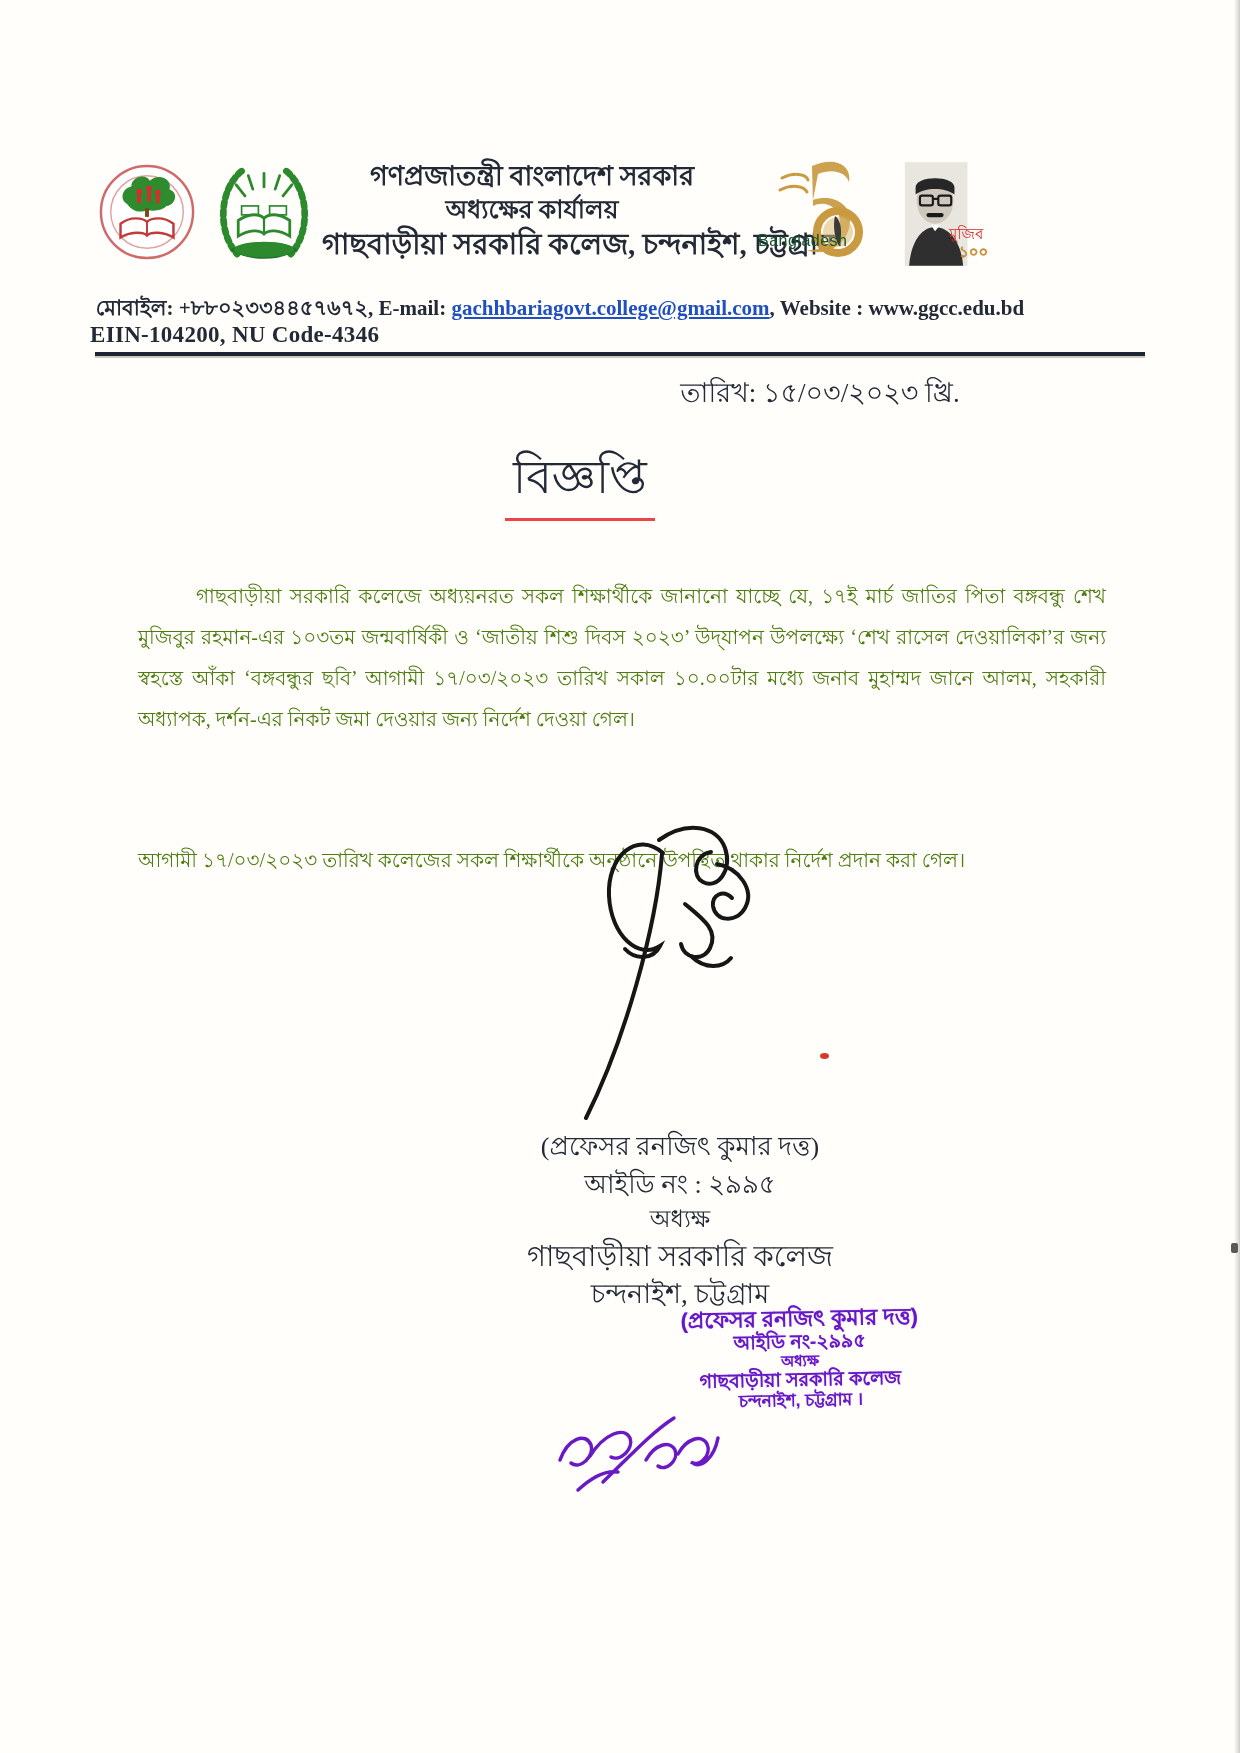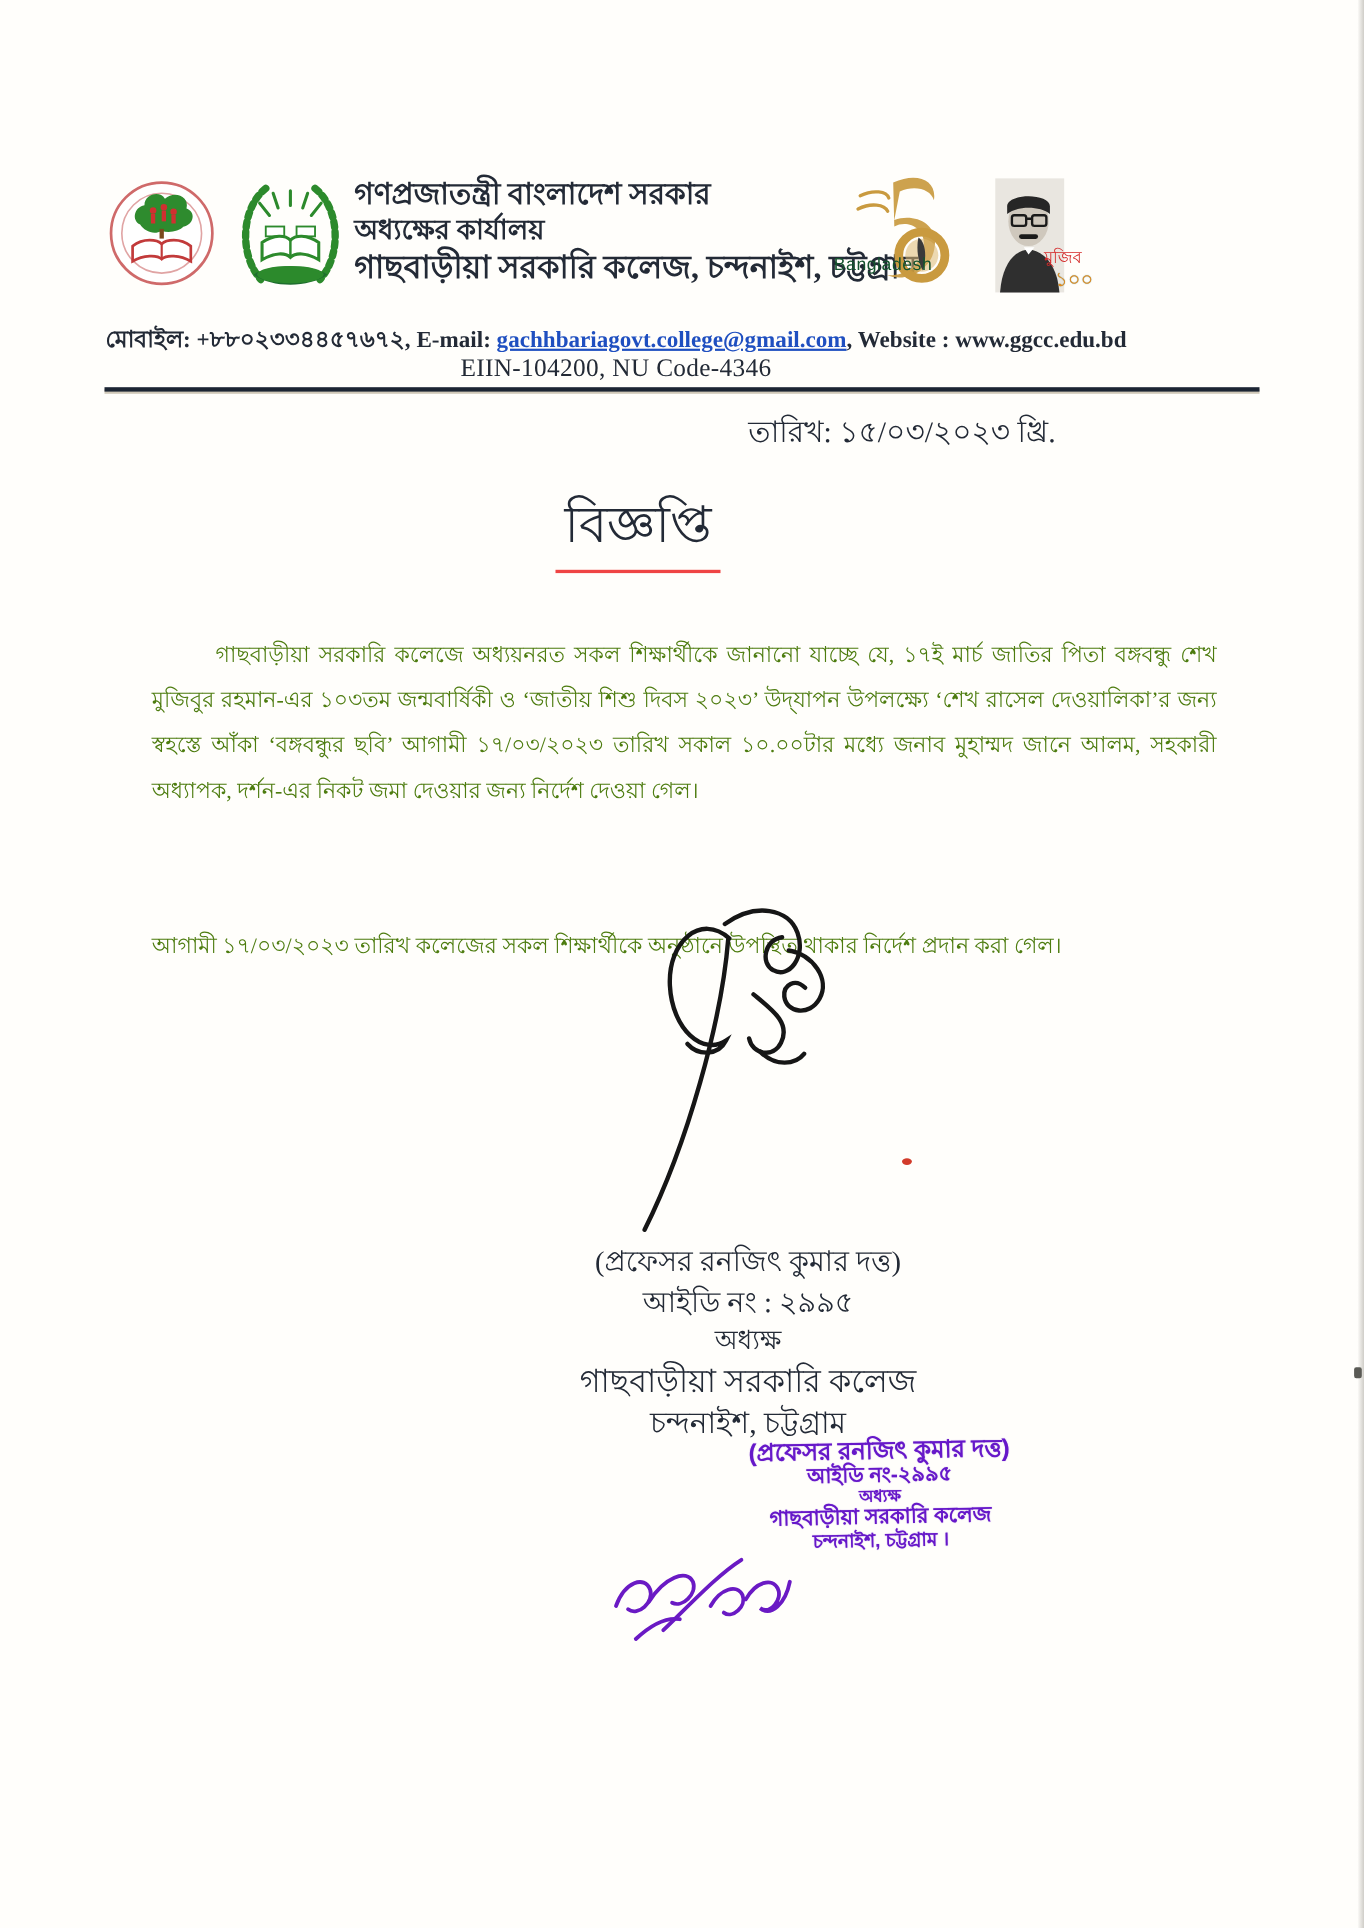--- a/index.html
+++ b/index.html
@@ -10,36 +10,36 @@
     color:#232a36;
   }
   .scan-edge-right{position:absolute;top:0;right:0;width:6px;height:100%;
     background:linear-gradient(to left,#cfcdc8,rgba(255,255,255,0));}
   .scan-speck{position:absolute;right:2px;top:1243px;width:7px;height:10px;background:#5a5a55;border-radius:2px;}
 
   
   .letterhead{position:absolute;left:0;top:0;width:100%;}
   .logo1{position:absolute;left:98px;top:163px;width:98px;height:98px;}
   .logo2{position:absolute;left:208px;top:160px;width:112px;height:112px;}
-  .head-center{position:absolute;left:322px;top:160px;width:420px;text-align:left;}
+  .head-center{position:absolute;left:322px;top:160px;width:420px;text-align:center;}
   .govt-line{font-size:27px;font-weight:bold;line-height:1.25;}
   .office-line{font-size:25px;font-weight:bold;line-height:1.3;}
   .college-line{font-size:29px;font-weight:bold;line-height:1.3;white-space:nowrap;}
   .jubilee{position:absolute;left:752px;top:156px;width:120px;height:112px;}
   .jubilee-bd{position:absolute;left:6px;top:76px;font-family:"Liberation Sans",sans-serif;
     font-size:16px;color:#14532d;letter-spacing:.5px;}
   .mujib{position:absolute;left:893px;top:160px;width:110px;height:108px;}
   .mujib-word{position:absolute;left:56px;top:62px;color:#d42a2a;font-weight:normal;font-size:15px;}
-  .mujib-num{position:absolute;left:66px;top:80px;color:#e08a1e;font-weight:normal;font-size:18px;
+  .mujib-num{position:absolute;left:66px;top:80px;color:#e08a1e;font-weight:bold;font-size:15px;
     text-shadow:0 0 1px #7aa;}
   .contact-line{position:absolute;left:90px;top:292px;width:940px;text-align:center;
     font-size:21px;font-weight:bold;white-space:nowrap;}
   .email-link{color:#1f4fc0;text-decoration:underline;font-weight:bold;}
-  .codes-line{position:absolute;left:90px;top:322px;width:940px;text-align:center;
-    font-size:23px;font-weight:normal;letter-spacing:.3px;}
+  .codes-line{position:absolute;left:90px;top:322px;width:940px;
+    font-size:23px;font-weight:bold;letter-spacing:.3px;}
   .head-rule{position:absolute;left:95px;top:352px;width:1050px;height:4px;
     background:#1c2533;box-shadow:0 2px 0 rgba(120,100,60,.35);}
 
   
   .date-line{position:absolute;left:620px;top:372px;width:400px;text-align:center;font-size:27px;}
   .title-wrap{position:absolute;left:100px;top:448px;width:960px;text-align:center;}
   .doc-title{display:inline-block;font-size:46px;line-height:1.3;
     border-bottom:3px solid #ef4444;padding:0 8px 10px 8px;}
 
   

